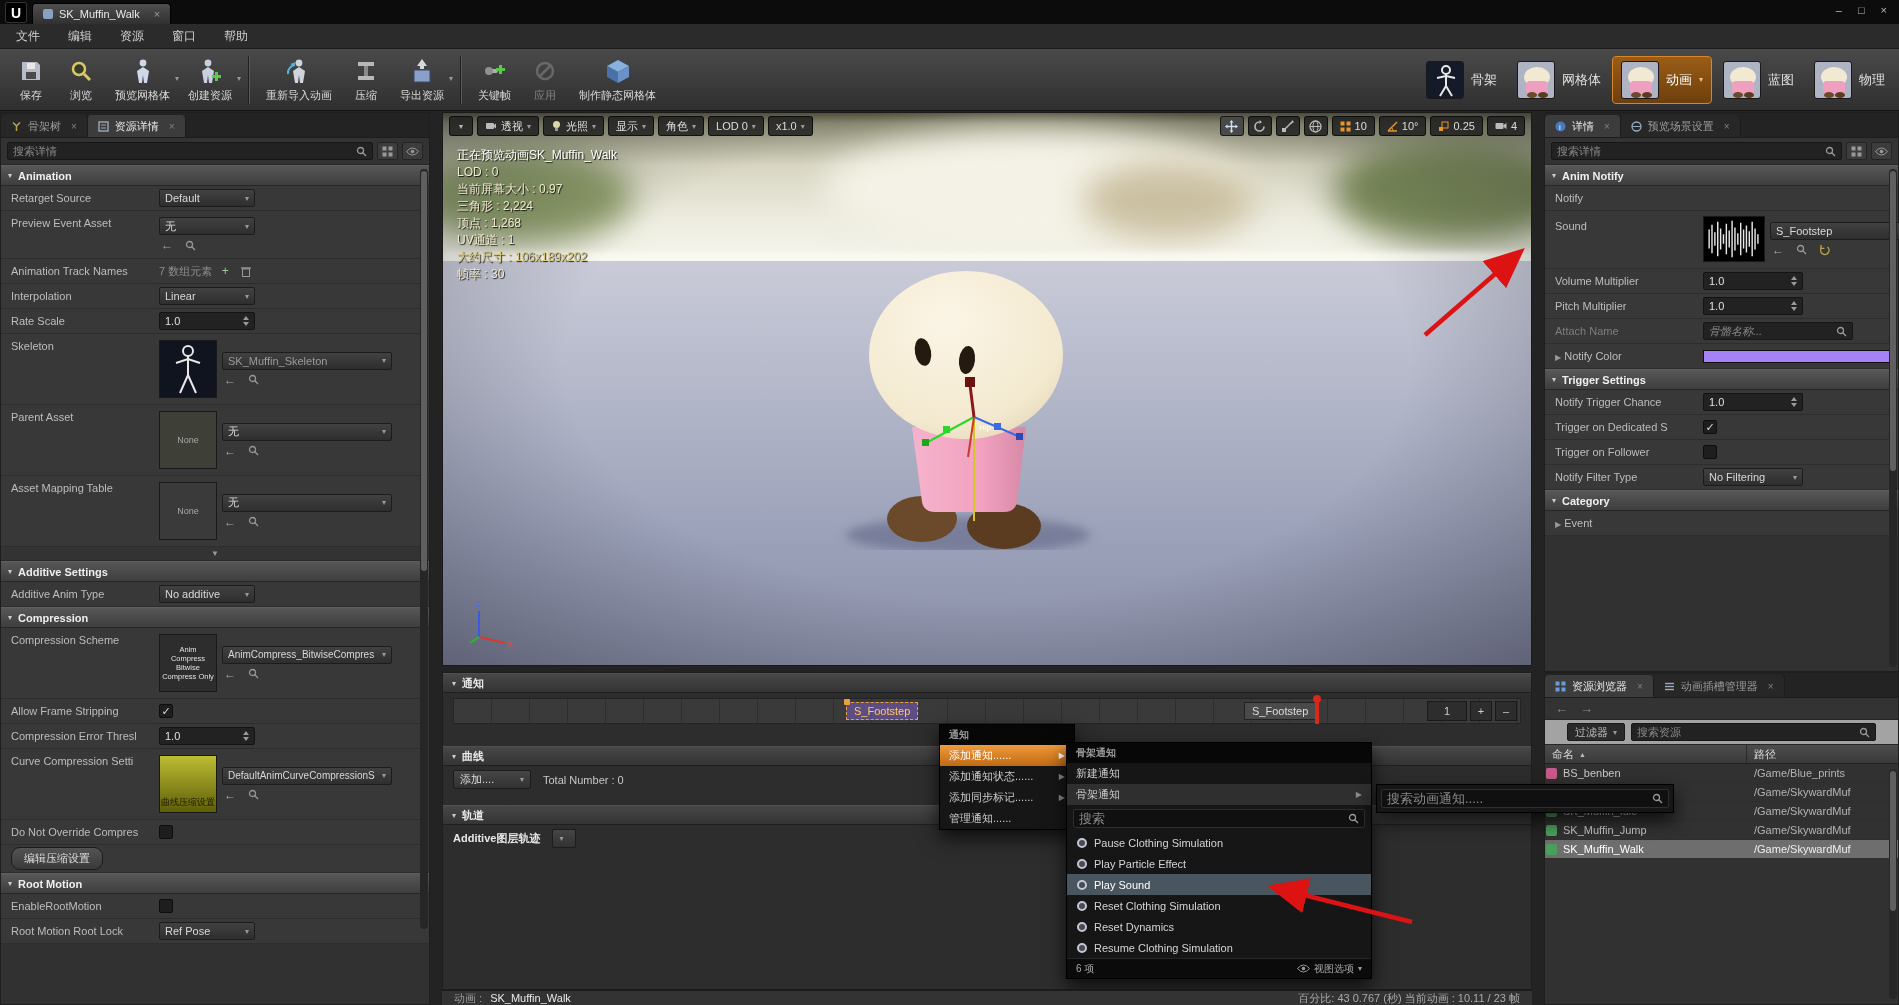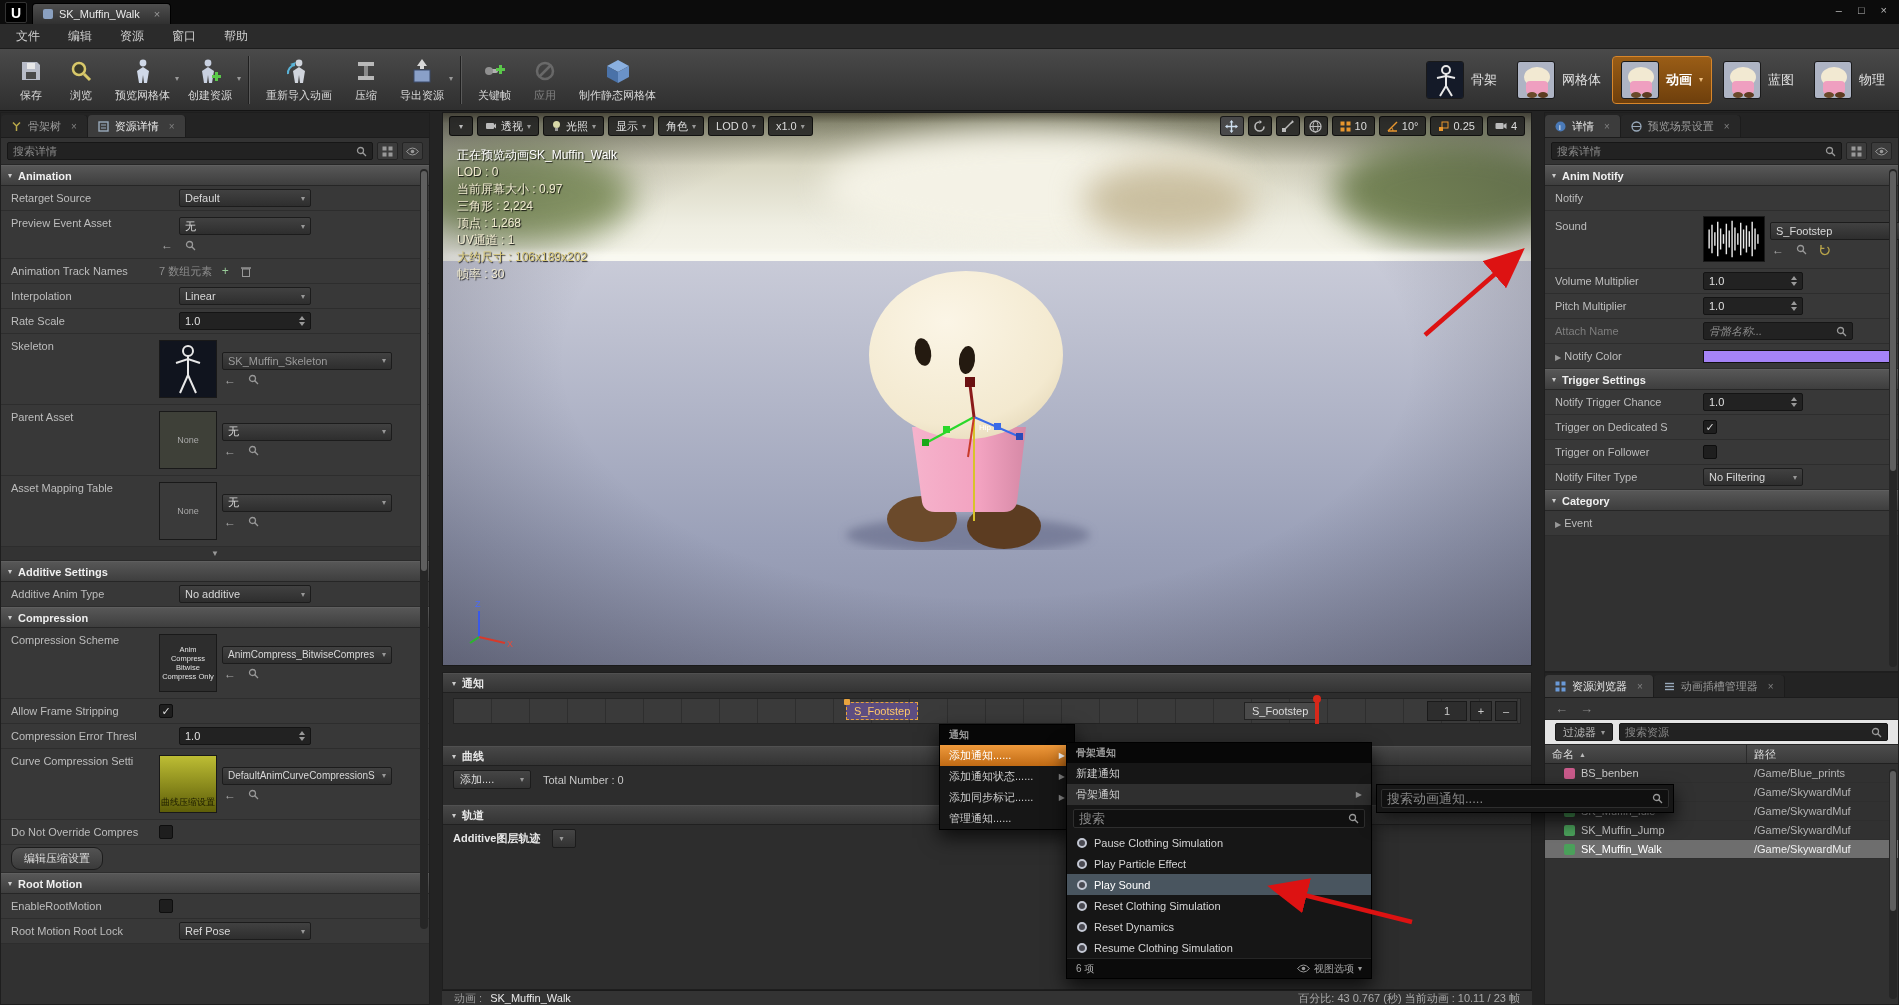--- a/index.html
+++ b/index.html
@@ -21,21 +21,21 @@
 .tbtn .tlab{font-size:11px;margin-top:3px;white-space:nowrap;}
 .tbtn .caret{position:absolute;right:0;top:22px;font-size:8px;color:#999;}
 .tbtn.dim{opacity:.45;}
 .tsep{width:2px;height:48px;border-left:1px solid #1f1f1f;border-right:1px solid #5a5a5a;margin:0 7px;}
 .tico{width:30px;height:28px;display:flex;align-items:center;justify-content:center;}
 .modes{margin-left:auto;display:flex;align-items:center;gap:4px;}
 .mode{display:flex;align-items:center;gap:7px;padding:4px 8px;border-radius:3px;}
 .mode .mthumb{width:38px;height:38px;border-radius:3px;border:1px solid #1a1a1a;overflow:hidden;flex:none;background:#2a3040;}
 .mode .mlab{font-size:13px;color:#e0e0e0;white-space:nowrap;}
 .mode.active{background:linear-gradient(#9a5d16,#6e3f0c);outline:1px solid #d8862a;}
-.mode.active .mlab{color:#fff;font-weight:bold;text-align:right;}
+.mode.active .mlab{color:#fff;font-weight:normal;text-align:right;}
 .mode .mcaret{font-size:8px;color:#f0c080;}
 
 #leftpanel{position:absolute;left:0;top:112px;width:430px;height:893px;background:#313131;border:1px solid #1e1e1e;}
 #viewport{position:absolute;left:442px;top:112px;width:1090px;height:554px;background:#8f94aa;overflow:hidden;border:1px solid #1a1a1a;}
 #timeline{position:absolute;left:442px;top:672px;width:1090px;height:318px;background:#2d2d2d;border:1px solid #1e1e1e;}
 #statusbar{position:absolute;left:442px;top:990px;width:1090px;height:15px;background:#333;border-top:1px solid #1a1a1a;display:flex;align-items:center;padding:0 12px;font-size:11px;z-index:55;}
 #rightpanel{position:absolute;left:1544px;top:112px;width:355px;height:560px;background:#313131;border:1px solid #1e1e1e;}
 #assetpanel{position:absolute;left:1544px;top:672px;width:355px;height:333px;background:#313131;border:1px solid #1e1e1e;}
 
 .ptabs{display:flex;height:25px;background:#232323;border-bottom:1px solid #1c1c1c;}
@@ -62,21 +62,21 @@
 .dd.dim .v{color:#9a9a9a;}
 .spin{display:flex;align-items:center;background:#222;border:1px solid #141414;border-radius:2px;height:18px;padding:0 5px;color:#e0e0e0;font-size:11px;}
 .spin .sv{flex:1;}
 .sarrows{display:flex;flex-direction:column;margin-left:4px;}
 .sarrows i{display:block;width:0;height:0;border-left:3px solid transparent;border-right:3px solid transparent;}
 .sarrows .up{border-bottom:4px solid #999;margin-bottom:2px;}
 .sarrows .dn{border-top:4px solid #999;}
 .chk{width:14px;height:14px;background:#1e1e1e;border:1px solid #0e0e0e;border-radius:2px;display:flex;align-items:center;justify-content:center;color:#ddd;font-size:11px;flex:none;}
 .chk.on::after{content:"✓";}
 .w100{width:100px;flex:none;}
-.w118{width:132px;flex:none;margin-left:20px;}
+.w118{width:96px;flex:none;}
 .w150{width:150px;flex:none;}
 .w170{width:170px;flex:none;}
 .ico{display:inline-flex;align-items:center;justify-content:center;width:16px;height:14px;color:#a8a8a8;font-size:12px;}
 .dimtext{color:#8e8e8e;}
 .athumb{flex:none;border:1px solid #191919;width:58px;height:58px;display:flex;align-items:center;justify-content:center;overflow:hidden;}
 .nonethumb{background:#3e4038;color:#a8a8a8;font-size:9px;}
 .schemethumb{background:#2d2d2d;color:#e0e0e0;font-size:7.5px;line-height:9px;text-align:center;padding:2px;}
 .curvethumb{background:linear-gradient(#bdbd34,#5e5e08);color:#1d1d00;font-size:9px;align-items:flex-end;padding-bottom:3px;}
 .exprow{height:14px;background:#333;border-bottom:1px solid #2a2a2a;display:flex;align-items:center;justify-content:center;color:#999;font-size:8px;}
 .uebtn{background:linear-gradient(#535353,#3a3a3a);border:1px solid #1c1c1c;border-radius:9px;color:#ddd;padding:3px 12px;font-size:11px;font-family:inherit;}
@@ -127,27 +127,27 @@
 .litem.sel{background:#49555f;color:#fff;}
 .nico{width:10px;height:10px;border:2px solid #c4c8d4;border-radius:50%;background:#4a4a52;flex:none;}
 .mfoot{height:20px;display:flex;align-items:center;justify-content:space-between;background:#0b0b0b;border-top:1px solid #262626;padding:0 9px;color:#a8a8a8;font-size:10px;}
 .mfoot .vo{display:flex;align-items:center;gap:4px;text-align:center;}
 
 .soundrow{display:flex;align-items:flex-start;padding:5px 6px 6px 10px;background:#383838;border-bottom:1px solid #2d2d2d;}
 .wavethumb{width:62px;height:46px;background:#000;border:1px solid #191919;flex:none;}
 .colorbar{flex:1;height:13px;border:1px solid #101010;}
 
 .navrow{display:flex;align-items:center;gap:12px;padding:2px 10px;color:#8a8a8a;font-size:13px;background:#333;border-bottom:1px solid #262626;height:22px;}
-.filtrow{display:flex;align-items:center;gap:6px;padding:3px 10px;background:#e5e5e5;border-bottom:1px solid #262626;}
+.filtrow{display:flex;align-items:center;gap:6px;padding:3px 22px;background:#a3a3a3;border-bottom:1px solid #262626;}
 .filtbtn{display:flex;align-items:center;gap:5px;background:#2a2a2a;border:1px solid #1a1a1a;border-radius:2px;height:18px;padding:0 7px;color:#bbb;flex:none;}
 .abhdr{display:flex;height:19px;background:linear-gradient(#4c4c4c,#3a3a3a);border-bottom:1px solid #202020;color:#ddd;font-size:11px;}
 .abhdr .c1{width:202px;padding:2px 7px;border-right:1px solid #2a2a2a;display:flex;gap:5px;align-items:center;}
 .abhdr .c2{flex:1;padding:2px 7px;}
 .abrow{display:flex;height:19px;align-items:center;font-size:11px;color:#c8c8c8;border-bottom:1px solid #2e2e2e;}
-.abrow .c1{width:202px;display:flex;align-items:center;gap:6px;padding:0 19px;overflow:hidden;white-space:nowrap;}
+.abrow .c1{width:202px;display:flex;align-items:center;gap:6px;padding:0 1px;overflow:hidden;white-space:nowrap;}
 .abrow .c2{flex:1;padding:0 7px;color:#b4b4b4;overflow:hidden;white-space:nowrap;}
 .abrow.sel{background:#6e6e6e;color:#fff;}
 .abrow.sel .c2{color:#efefef;}
 .aico{width:11px;height:11px;border-radius:2px;flex:none;}
 
 .sb-lab{color:#9a9a9a;margin-right:8px;}
 .sb-name{color:#e8e8e8;}
 .sb-right{margin-left:auto;color:#aaa;}
 #annotations{position:absolute;left:0;top:0;z-index:100;pointer-events:none;}
 </style>

